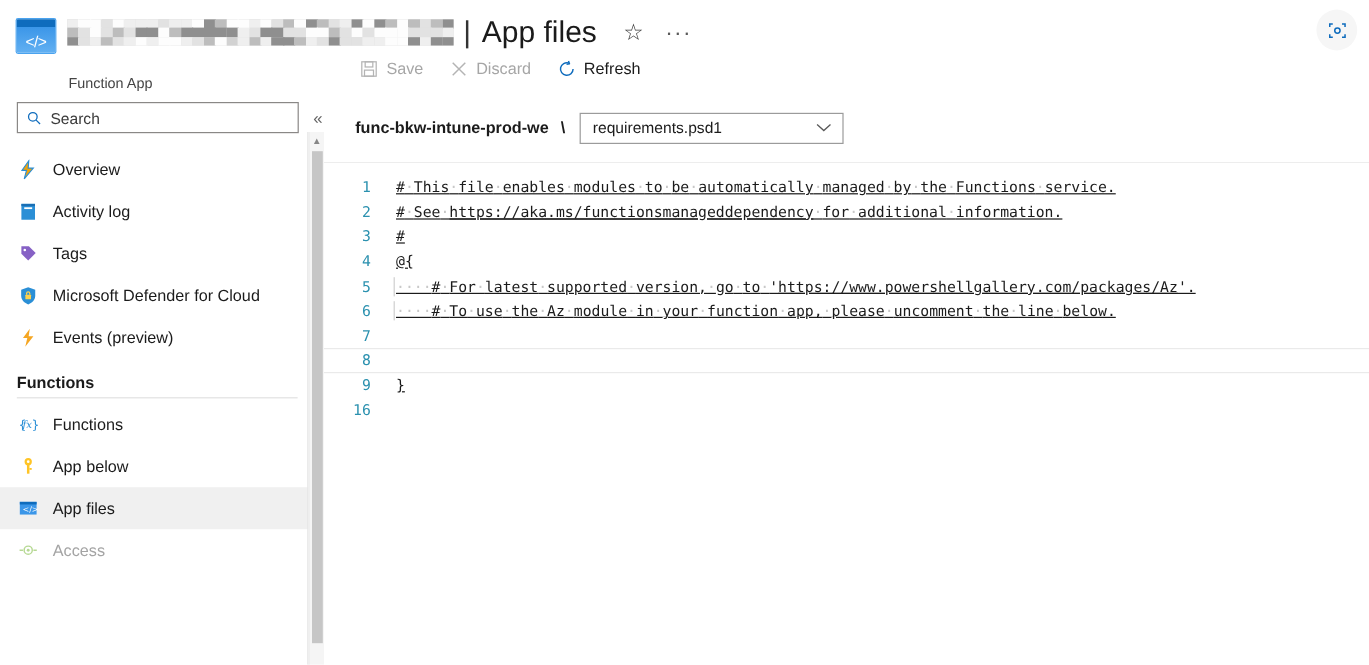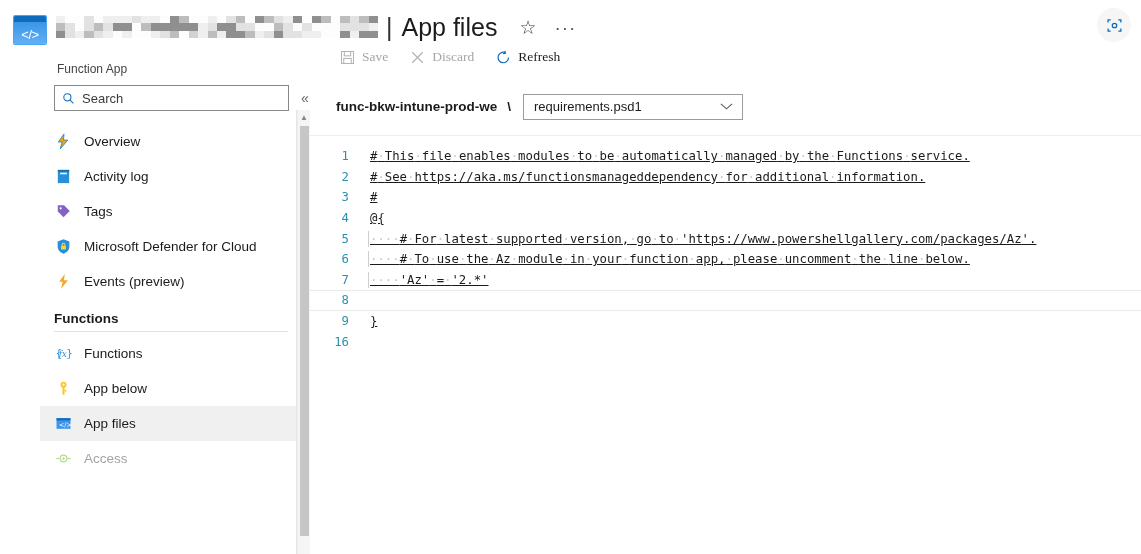--- a/index.html
+++ b/index.html
@@ -104,21 +104,20 @@
     display: flex;
     height: 476px;
   }
 
   
   .left {
     width: 270px;
     flex: 0 0 270px;
     position: relative;
     background: #ffffff;
-    margin-left: 40px;
   }
   .search-row {
     display: flex; align-items: center;
     height: 40px;
     padding: 0 0 0 14px;
   }
   .search-box {
     width: 235px; height: 26px;
     border: 1px solid #8a8886;
     background: #ffffff;
@@ -202,21 +201,20 @@
     position: relative;
     background: #ffffff;
   }
   .cmdbar {
     position: absolute;
     top: -38px; left: 0;
     display: flex; align-items: center;
     height: 34px;
     padding-left: 30px;
     gap: 22px;
-    font-family: Liberation Serif, serif;
   }
   .cmd {
     display: flex; align-items: center;
     gap: 7px;
     cursor: pointer;
     height: 28px;
   }
   .cmd .ctext { font-size: 13.5px; }
   .cmd.enabled .ctext { color: #1b1b1b; }
   .cmd.disabled .ctext { color: #a6a6a6; cursor: default; }
@@ -611,19 +609,19 @@
       </div>
     </div>
 
     <div class="editor" id="editor">
         <div class="eline"><div class="gutter">1</div><div class="codecell">#<span class="ws">·</span>This<span class="ws">·</span>file<span class="ws">·</span>enables<span class="ws">·</span>modules<span class="ws">·</span>to<span class="ws">·</span>be<span class="ws">·</span>automatically<span class="ws">·</span>managed<span class="ws">·</span>by<span class="ws">·</span>the<span class="ws">·</span>Functions<span class="ws">·</span>service.</div></div>
         <div class="eline"><div class="gutter">2</div><div class="codecell">#<span class="ws">·</span>See<span class="ws">·</span><span class="ulink">https://aka.ms/functionsmanageddependency</span><span class="ws">·</span>for<span class="ws">·</span>additional<span class="ws">·</span>information.</div></div>
         <div class="eline"><div class="gutter">3</div><div class="codecell">#</div></div>
         <div class="eline"><div class="gutter">4</div><div class="codecell">@{</div></div>
         <div class="eline"><div class="gutter">5</div><div class="codecell"><span class="guide"></span><span class="ws">····</span>#<span class="ws">·</span>For<span class="ws">·</span>latest<span class="ws">·</span>supported<span class="ws">·</span>version,<span class="ws">·</span>go<span class="ws">·</span>to<span class="ws">·</span>'<span class="ulink">https://www.powershellgallery.com/packages/Az</span>'.</div></div>
         <div class="eline"><div class="gutter">6</div><div class="codecell"><span class="guide"></span><span class="ws">····</span>#<span class="ws">·</span>To<span class="ws">·</span>use<span class="ws">·</span>the<span class="ws">·</span>Az<span class="ws">·</span>module<span class="ws">·</span>in<span class="ws">·</span>your<span class="ws">·</span>function<span class="ws">·</span>app,<span class="ws">·</span>please<span class="ws">·</span>uncomment<span class="ws">·</span>the<span class="ws">·</span>line<span class="ws">·</span>below.</div></div>
-        <div class="eline"><div class="gutter">7</div><div class="codecell"><span class="guide"></span><span class="ws">····</span>'Az'<span class="ws">·</span>=<span class="ws">·</span>'2.*'</div></div>
+        <div class="eline"><div class="gutter">7</div></div>
         <div class="eline active"><div class="gutter">8</div></div>
         <div class="eline"><div class="gutter">9</div><div class="codecell">}</div></div>
         <div class="eline"><div class="gutter">16</div><div class="codecell"></div></div>
       </div>
   </div>
 </div>
 
 </body></html>

